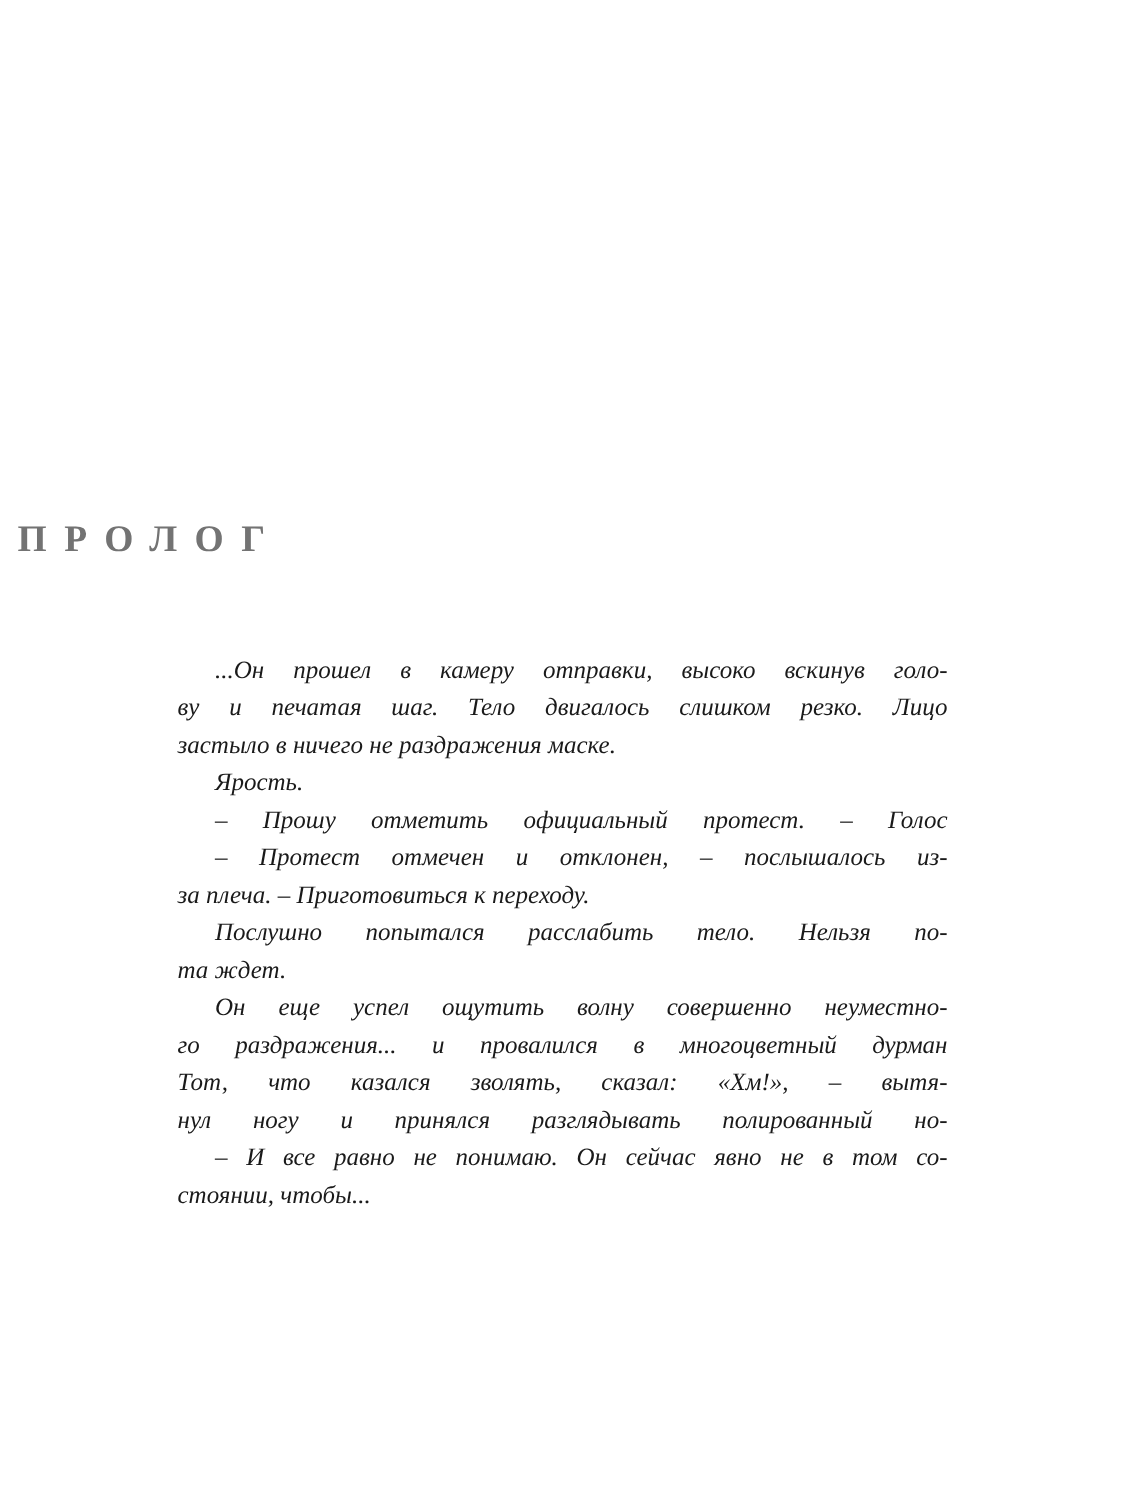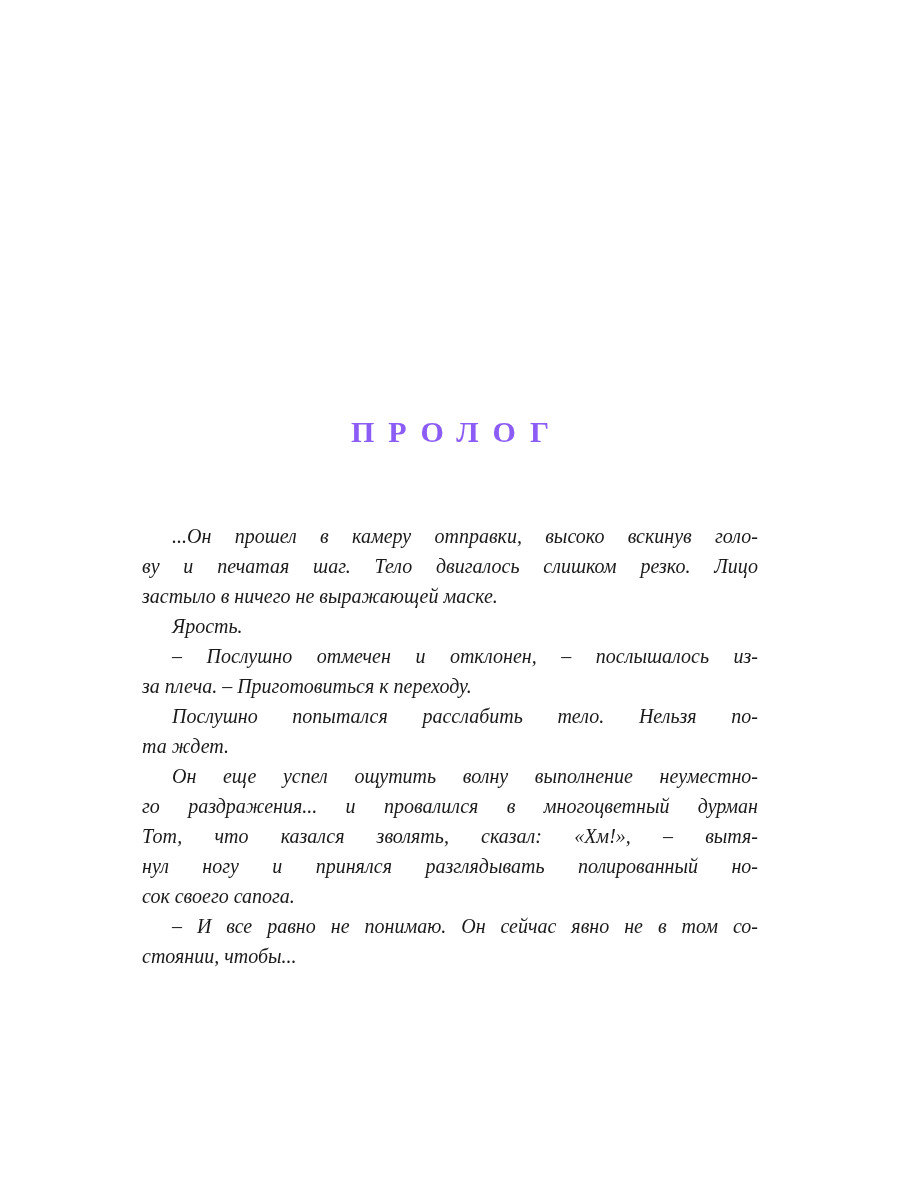--- a/index.html
+++ b/index.html
@@ -5,48 +5,48 @@
     html, body { margin: 0; padding: 0; }
     body {
       width: 900px; height: 1200px; background: #ffffff;
       position: relative; overflow: hidden;
       font-family: "Liberation Serif", "DejaVu Serif", serif;
       color: #1a1a1a;
     }
     .page { position: absolute; left: 0; top: 0; width: 900px; height: 1200px; }
     .title {
       position: absolute; left: 0; width: 900px; top: 415px;
-      text-align: center; font-size: 30px; font-weight: bold;
+      font-size: 30px; font-weight: bold;
       letter-spacing: 14px; padding-left: 14px; box-sizing: border-box;
-      color: #8b5cf6;
+      color: #737373;
     }
     .body-text {
       position: absolute; left: 142px; top: 521px; width: 616px;
       font-style: italic; font-size: 20px; line-height: 30px;
     }
     .line { display: block; white-space: nowrap; height: 30px; }
     .line.justify { text-align: justify; text-align-last: justify; }
     .line.indent { padding-left: 30px; }
   </style>
 </head>
 <body>
 
 <div class="page">
   <h1 class="title" style="margin:0;">ПРОЛОГ</h1>
 
   <div class="body-text">
     <span class="line indent justify">...Он прошел в камеру отправки, высоко вскинув голо-</span>
     <span class="line justify">ву и печатая шаг. Тело двигалось слишком резко. Лицо</span>
-    <span class="line">застыло в ничего не выражающей маске.</span>
+    <span class="line">застыло в ничего не раздражения маске.</span>
     <span class="line indent">Ярость.</span>
-    <span class="line indent justify">– Послушно отмечен и отклонен, – послышалось из-</span>
+    <span class="line indent justify">– Прошу отметить официальный протест. – Голос</span>
+    <span class="line indent justify">– Протест отмечен и отклонен, – послышалось из-</span>
     <span class="line">за плеча. – Приготовиться к переходу.</span>
     <span class="line indent justify">Послушно попытался расслабить тело. Нельзя по-</span>
     <span class="line">та ждет.</span>
-    <span class="line indent justify">Он еще успел ощутить волну выполнение неуместно-</span>
+    <span class="line indent justify">Он еще успел ощутить волну совершенно неуместно-</span>
     <span class="line justify">го раздражения... и провалился в многоцветный дурман</span>
     <span class="line justify">Тот, что казался зволять, сказал: «Хм!», – вытя-</span>
     <span class="line justify">нул ногу и принялся разглядывать полированный но-</span>
-    <span class="line">сок своего сапога.</span>
     <span class="line indent justify">– И все равно не понимаю. Он сейчас явно не в том со-</span>
     <span class="line">стоянии, чтобы...</span>
   </div>
 </div>
 
 </body></html>

